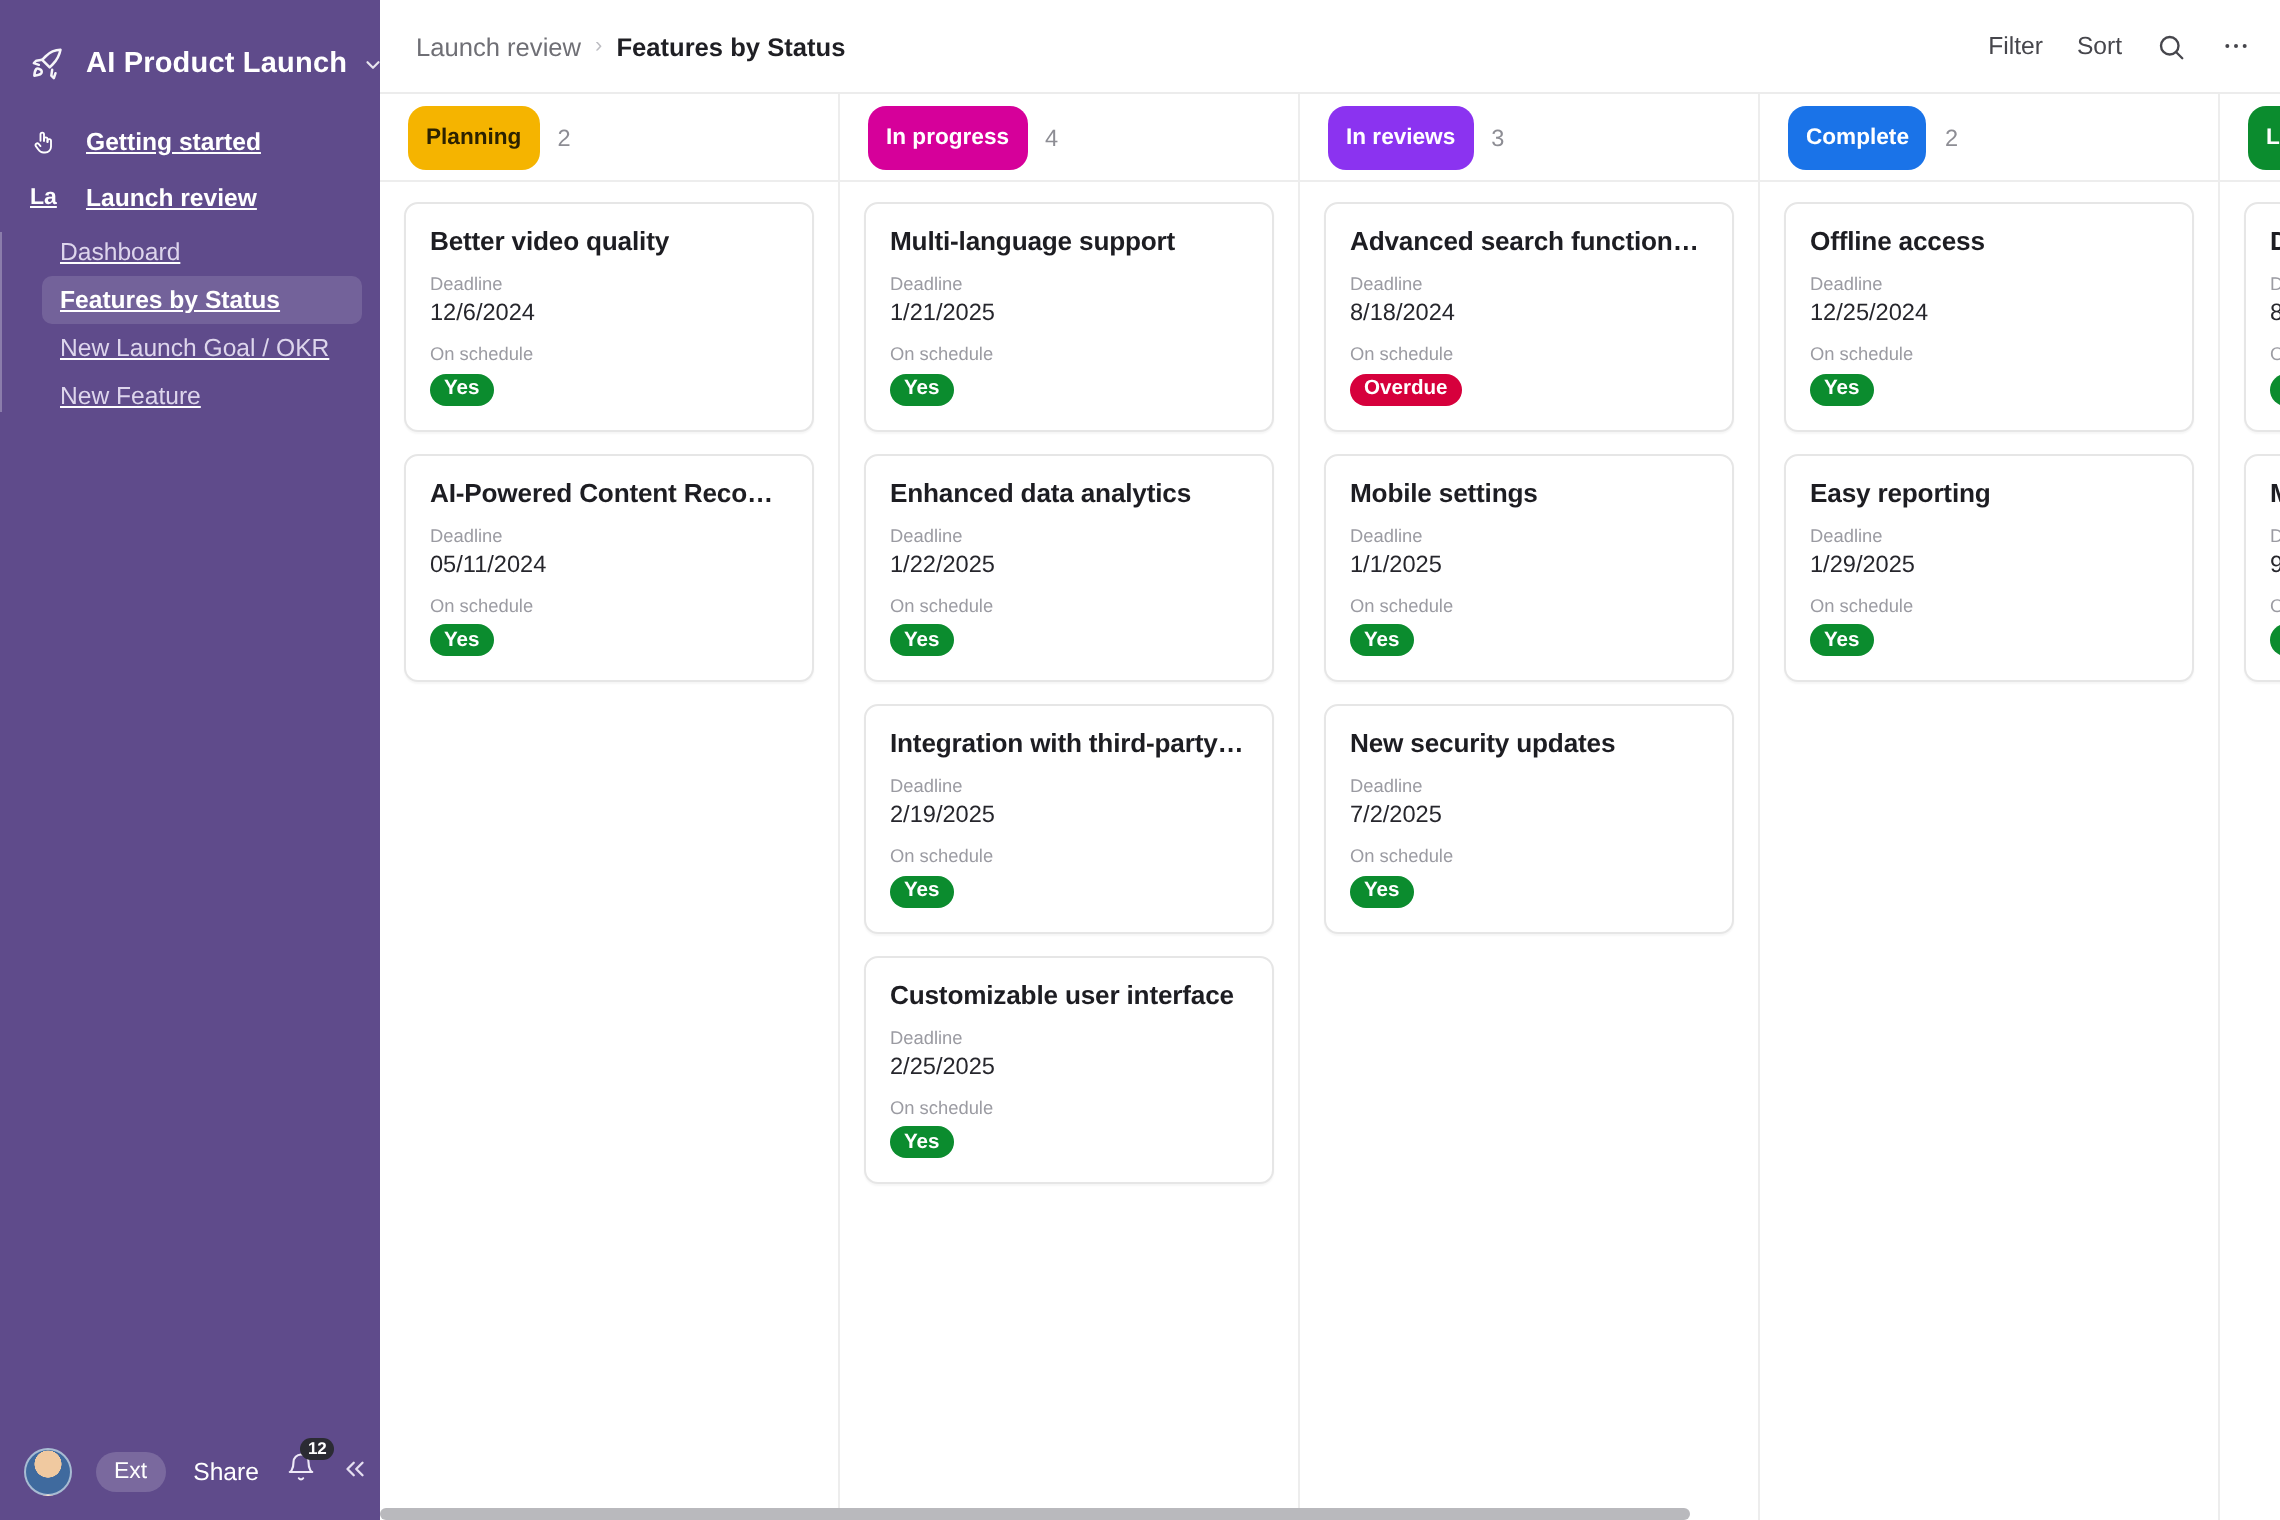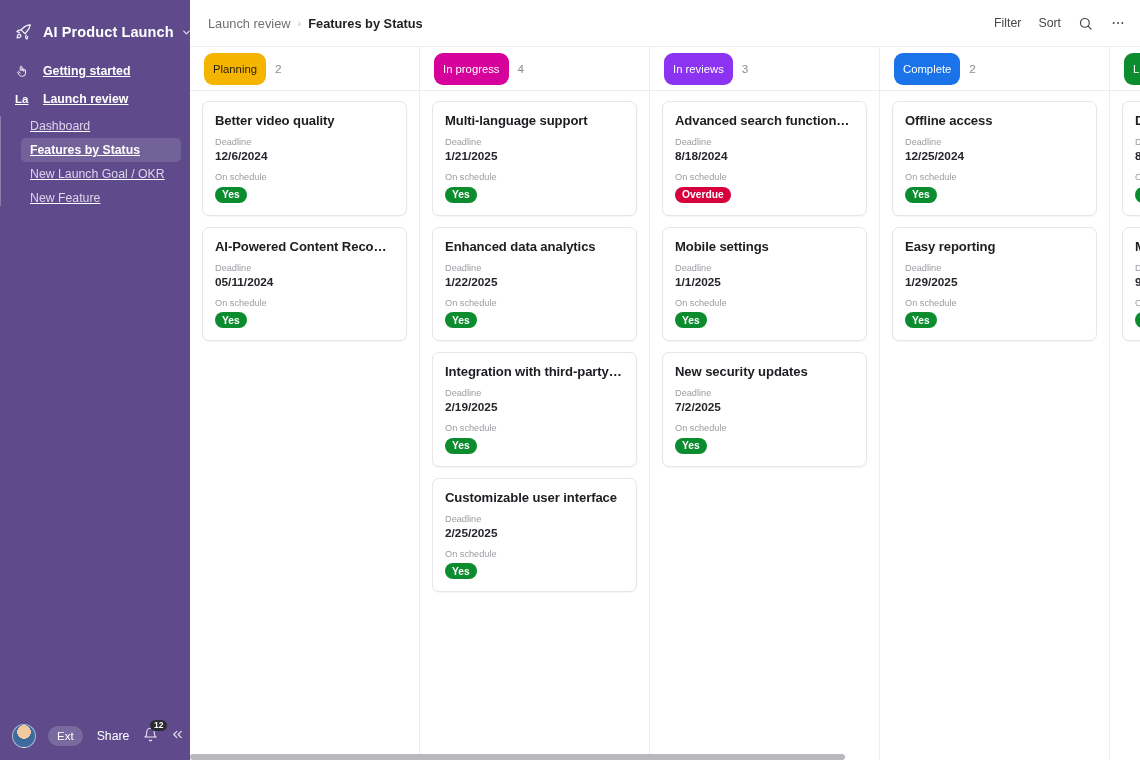--- a/index.html
+++ b/index.html
@@ -106,38 +106,38 @@
     background: #fff;
   }
   .col-head {
     height: 44px; flex: 0 0 44px;
     display: flex; align-items: center; padding: 0 14px;
     border-bottom: 1px solid #ededed;
   }
   .status-pill {
     height: 18px; padding: 16px 9px; border-radius: 9px;
     display: inline-flex; align-items: center;
-    font-size: 11.3px; font-weight: normal; white-space: nowrap;
+    font-size: 11.3px; font-weight: bold; white-space: nowrap;
   }
   .col-count { margin-left: 9px; font-size: 11.8px; color: #8d8d94; }
 
   .col-body { flex: 1 1 auto; padding: 10px 12px 0 12px; overflow: hidden; }
   .card {
     background: #fff; border: 1px solid #e6e6e6; border-radius: 7px;
     padding: 11px 12px 12px 12px; margin-bottom: 11px;
     box-shadow: 0 1px 1px rgba(16,16,20,.04);
     cursor: pointer;
   }
   .card-title {
     font-size: 13.1px; font-weight: bold; color: #1d1d22;
     white-space: nowrap; overflow: hidden; text-overflow: ellipsis;
     margin-bottom: 9px; letter-spacing: -.1px;
   }
   .field-label { font-size: 9.2px; color: #9b9ba2; margin-bottom: 2px; }
-  .field-value { font-size: 11.8px; color: #26262c; margin-bottom: 9px; font-weight: bold; }
+  .field-value { font-size: 11.8px; color: #26262c; margin-bottom: 9px; }
   .yes-pill {
     display: inline-flex; align-items: center; height: 16px;
     padding: 0 7px; border-radius: 8px;
     font-size: 10.3px; font-weight: bold; color: #fff;
   }
 
   .hscroll {
     position: absolute; left: 0; bottom: 0; height: 6px;
     background: #b9b9bd; border-radius: 3px;
   }

